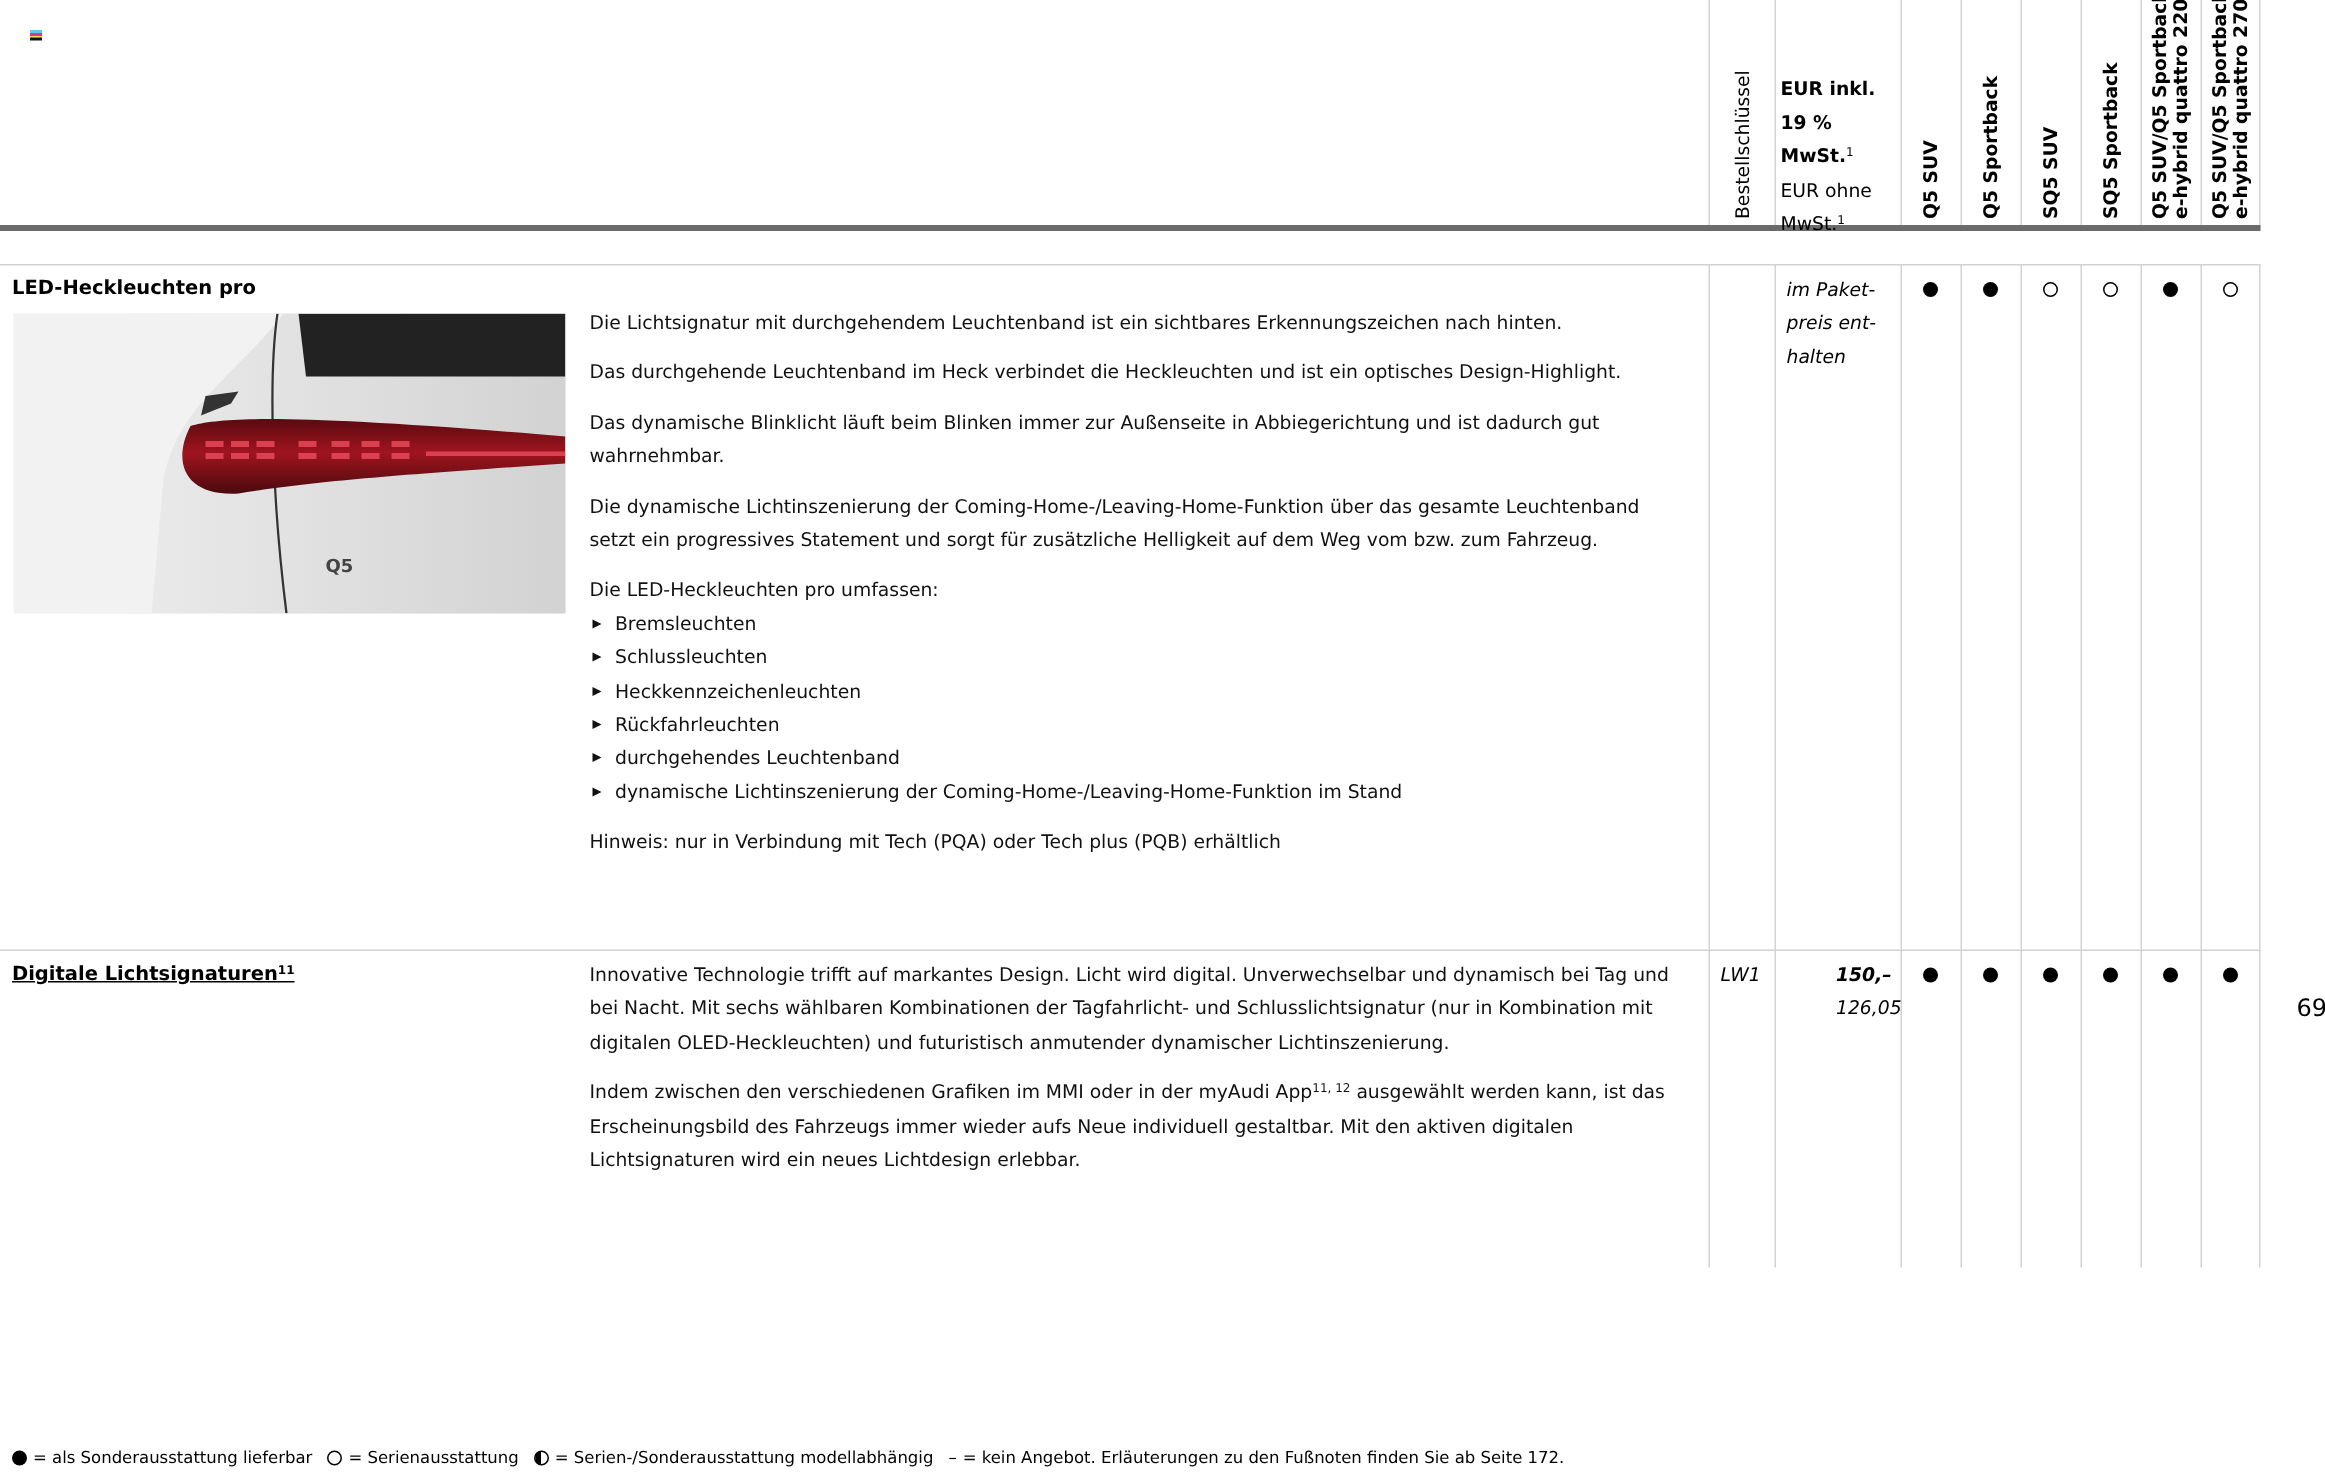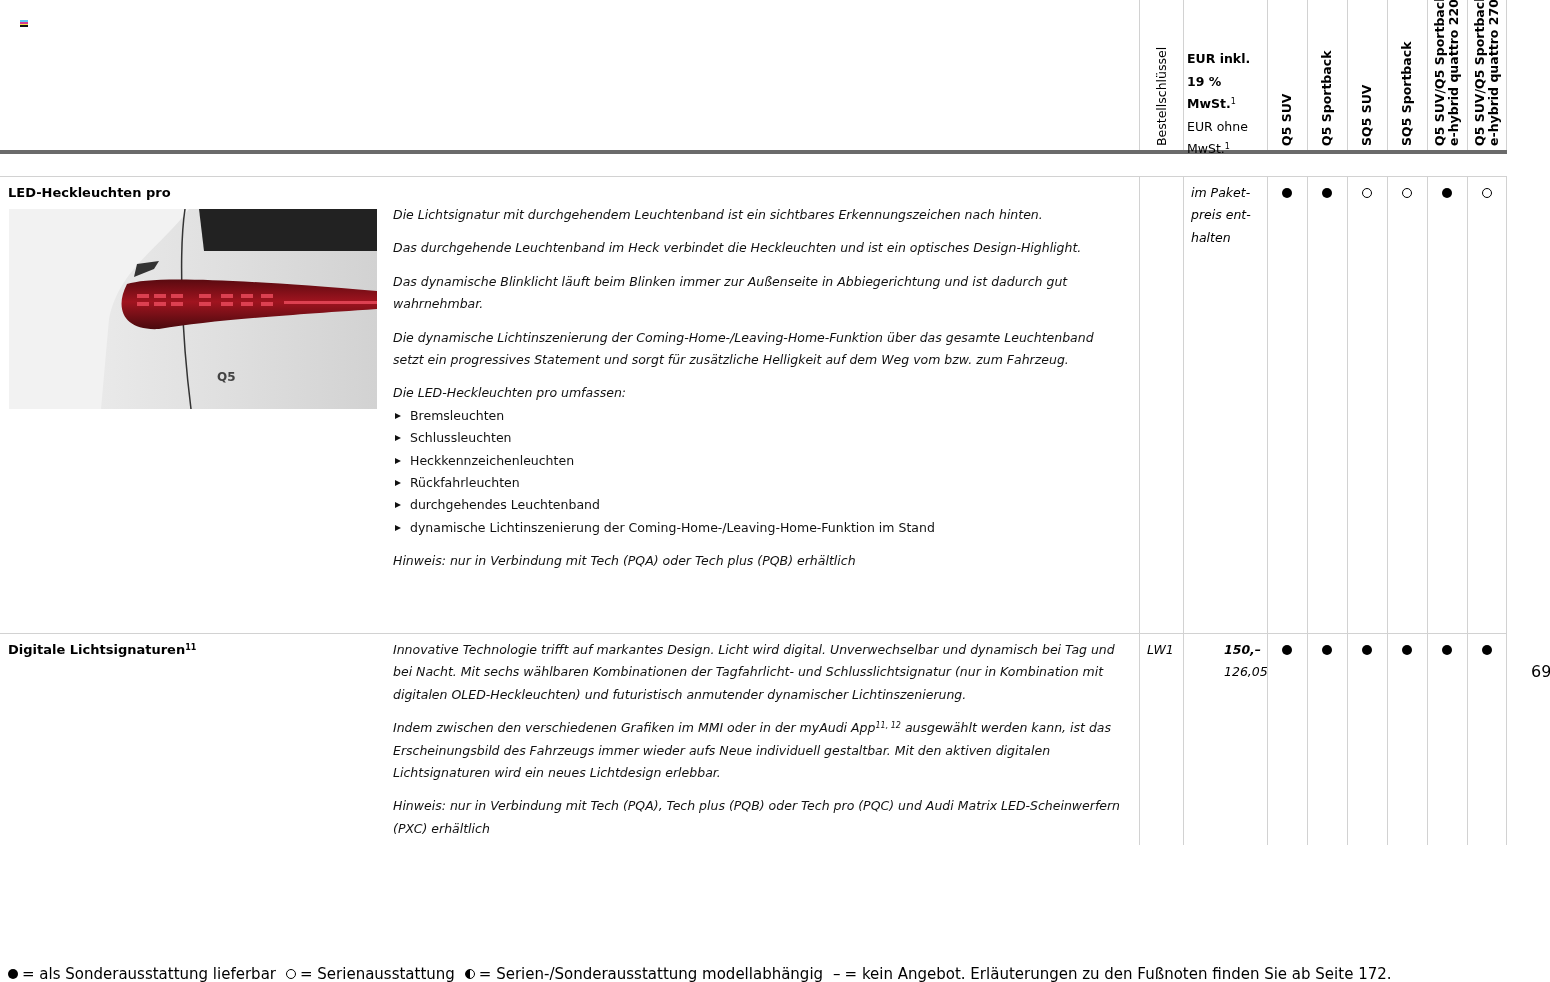--- a/index.html
+++ b/index.html
@@ -21,33 +21,33 @@
 
   .price-hdr { position:absolute; left:1187px; top:48px; width:80px; font-size:12.5px; line-height:22.5px; }
   .price-hdr b { font-weight:bold; }
   sup { font-size:8px; vertical-align:4px; line-height:0; }
 
   .title { position:absolute; left:8px; font-size:13px; font-weight:bold; }
   .img { position:absolute; left:9px; top:209px; width:368px; height:200px; overflow:hidden;
          background:linear-gradient(100deg,#f4f4f4 0%,#ebebeb 22%,#e3e3e3 40%,#d8d8d8 70%,#cfcfcf 100%); }
 
   .desc { position:absolute; left:393px; width:740px; font-size:12.5px; line-height:22.4px; color:#111; }
-  .desc p { margin:0 12px 11px 0;font-style:italic; }
+  .desc p { margin:0 12px 11px 0; }
   .desc ul { list-style:none; margin:0 0 11px 0; padding:0; }
   .desc li { position:relative; padding-left:17px; }
   .desc li::before { content:""; position:absolute; left:2px; top:8px; border-left:6px solid #111;
                      border-top:3.5px solid transparent; border-bottom:3.5px solid transparent; }
 
   .cell { position:absolute; font-size:12.5px; line-height:22.4px;font-style:italic; }
   .dot { position:absolute; width:10px; height:10px; border-radius:50%; box-sizing:border-box; }
   .dot.filled { background:#000; }
   .dot.open { border:1.3px solid #000; background:#fff; }
 
   .pagenum { position:absolute; left:1531px; top:662px; font-size:16px; }
-  .legend { position:absolute; left:8px; top:965px; font-size:15px; white-space:nowrap; display:flex; align-items:center; }
+  .legend { position:absolute; left:8px; top:965px; font-size:11px; white-space:nowrap; display:flex; align-items:center; }
   .legend .item { display:flex; align-items:center; margin-right:10px; }
   .legend .sym { display:inline-block; width:10px; height:10px; border-radius:50%; box-sizing:border-box; margin-right:4px; }
   .legend .sym.filled { background:#000; }
   .legend .sym.open { border:1.3px solid #000; }
   .legend .sym.half { border:1.3px solid #000; background:linear-gradient(90deg,#000 50%,#fff 50%); }
 </style>
 </head>
 <body>
 
 <div class="abs cmyk">
@@ -169,28 +169,27 @@
   <div>halten</div>
 </div>
 
 <div class="dot filled" style="left:1282px;top:188px;"></div>
 <div class="dot filled" style="left:1322px;top:188px;"></div>
 <div class="dot open" style="left:1362px;top:188px;"></div>
 <div class="dot open" style="left:1402px;top:188px;"></div>
 <div class="dot filled" style="left:1442px;top:188px;"></div>
 <div class="dot open" style="left:1482px;top:188px;"></div>
 
-<div class="title" style="top:642px;">
+<div class="title" style="top:642px;text-decoration:underline;">
   <span>Digitale Lichtsignaturen</span><sup>11</sup>
 </div>
 
 <div class="desc" style="top:639px;">
   <p>Innovative Technologie trifft auf markantes Design. Licht wird digital. Unverwechselbar und dynamisch bei Tag und bei Nacht. Mit sechs wählbaren Kombinationen der Tagfahrlicht- und Schlusslichtsignatur (nur in Kombination mit digitalen OLED-Heckleuchten) und futuristisch anmutender dynamischer Lichtinszenierung.</p>
   <p><span>Indem zwischen den verschiedenen Grafiken im MMI oder in der myAudi App</span><sup>11, 12</sup><span> ausgewählt werden kann, ist das Erschei­nungsbild des Fahrzeugs immer wieder aufs Neue individuell gestaltbar. Mit den aktiven digitalen Lichtsignaturen wird ein neues Lichtdesign erlebbar.</span></p>
-  <p>Hinweis: nur in Verbindung mit Tech (PQA), Tech plus (PQB) oder Tech pro (PQC) und Audi Matrix LED-Scheinwerfern (PXC) erhältlich</p>
 </div>
 
 <div class="cell" style="left:1147px;top:639px;">LW1</div>
 <div class="cell" style="left:1212px;top:639px;margin-left:12px;">
   <div style="font-weight:bold">150,–</div>
   <div>126,05</div>
 </div>
 
 <div class="dot filled" style="left:1282px;top:645px;"></div>
 <div class="dot filled" style="left:1322px;top:645px;"></div>

